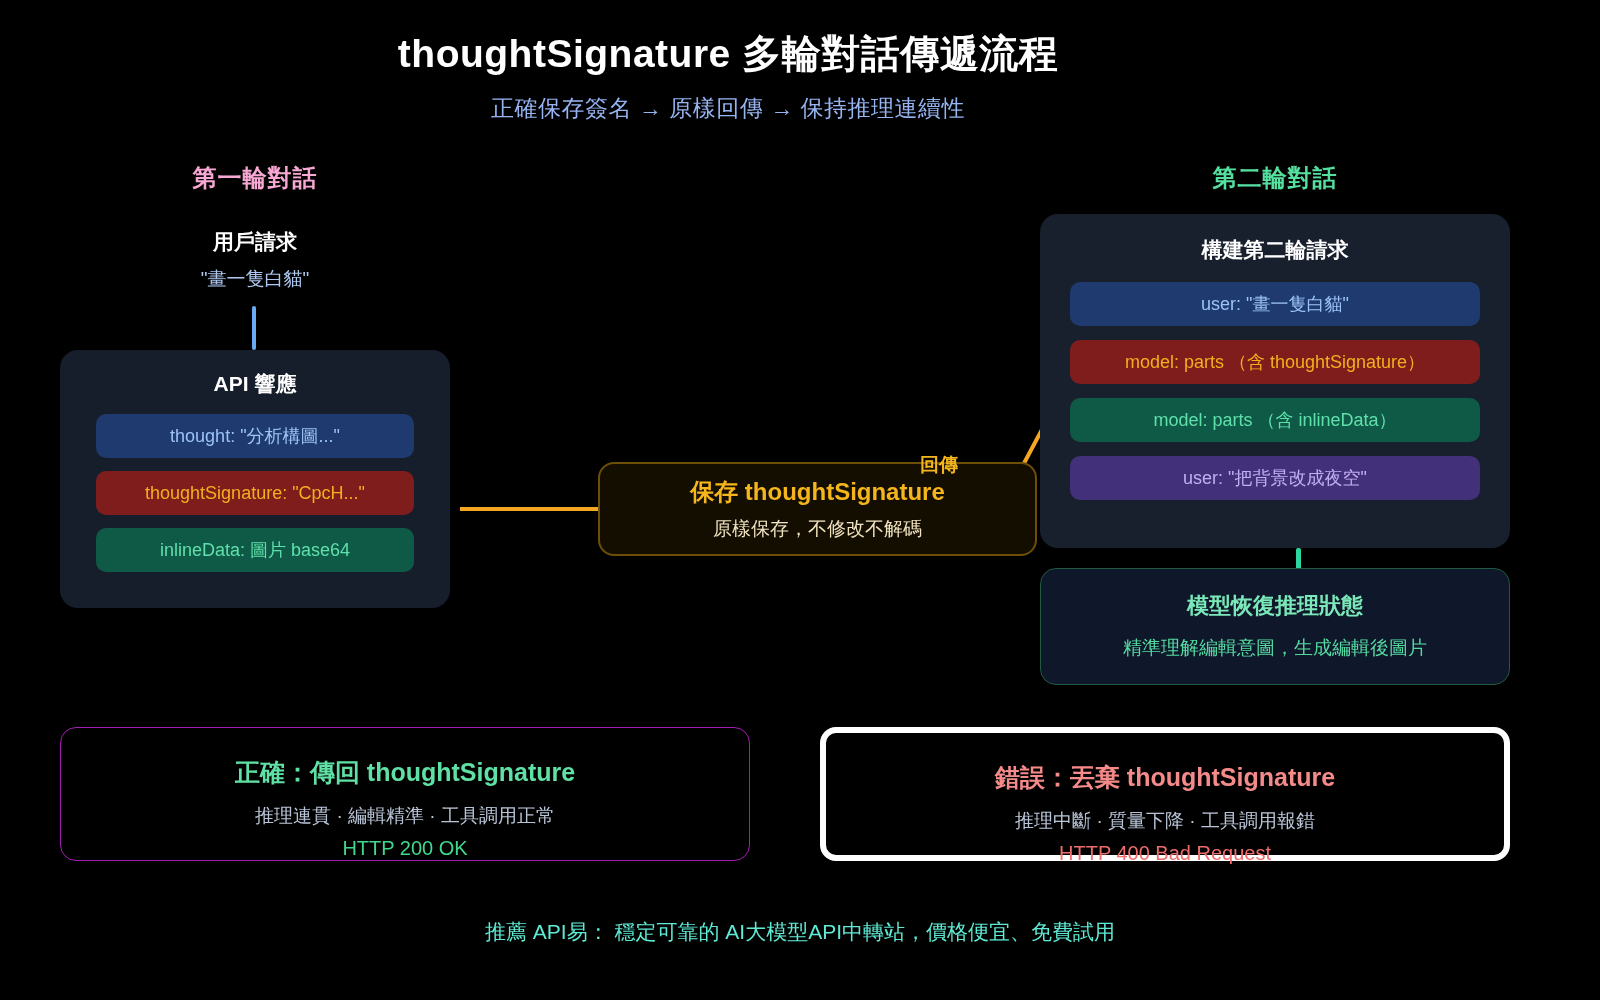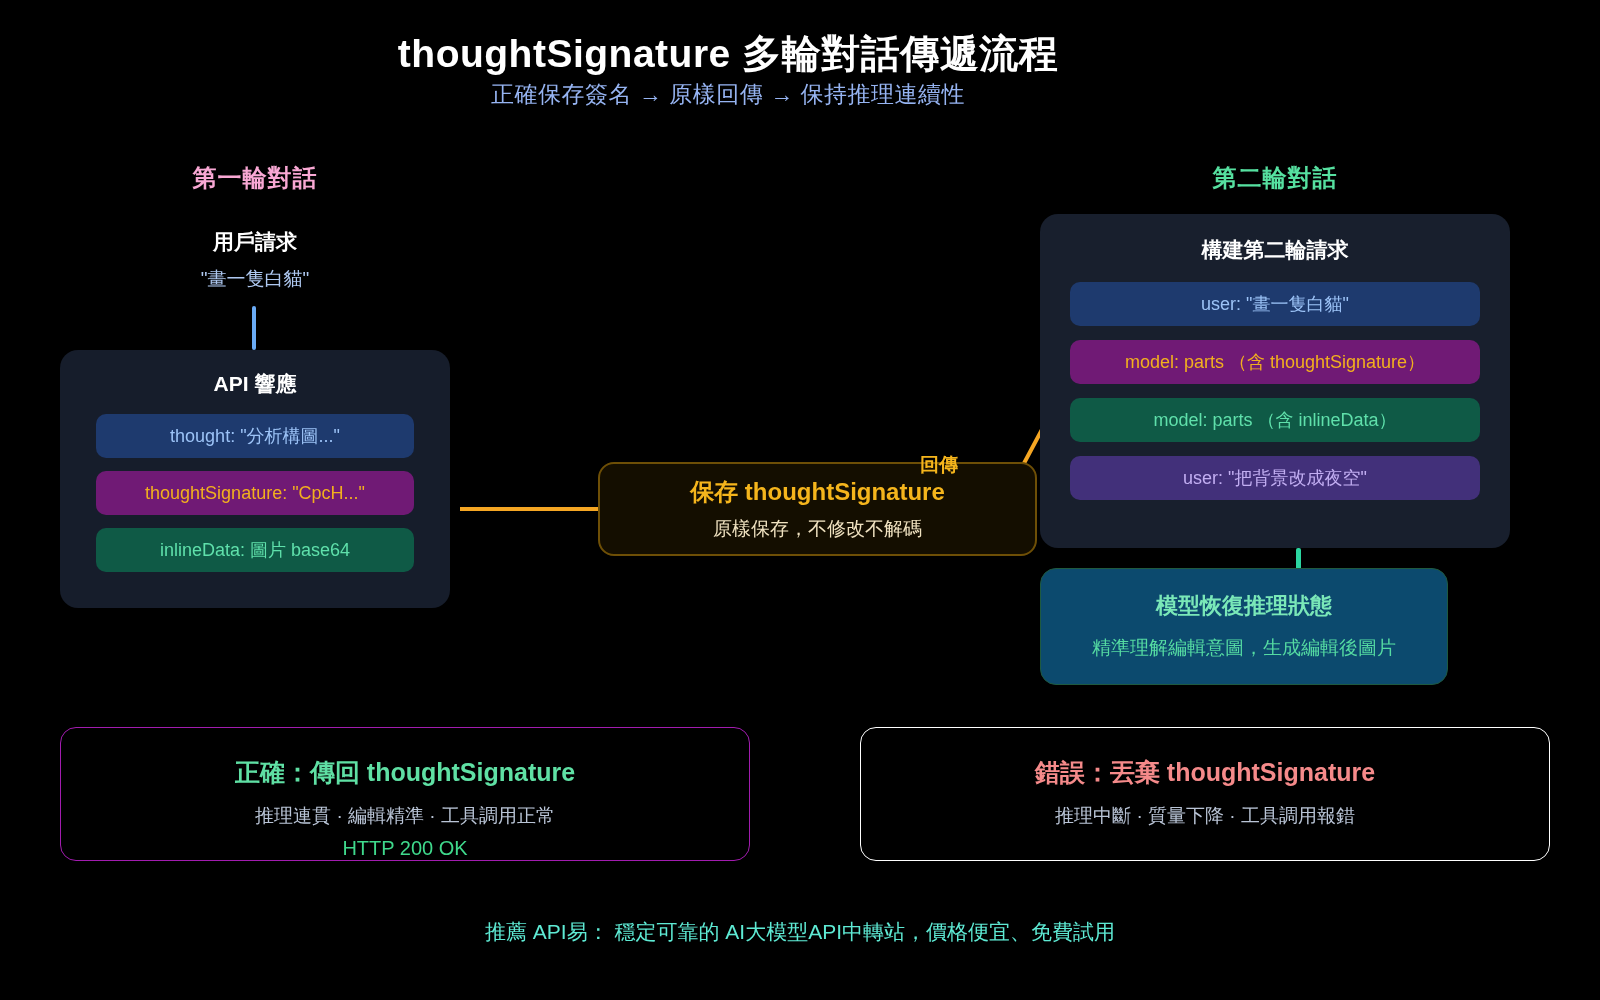--- a/index.html
+++ b/index.html
@@ -25,20 +25,21 @@
     text-align: center;
   }
   #title {
     font-size: 39px;
     font-weight: bold;
     color: #ffffff;
     letter-spacing: 0.5px;
     line-height: 1.25;
   }
   #subtitle {
+    margin-top: 14px;
     font-size: 23px;
     color: #96b4f2;
     letter-spacing: 0.5px;
   }
 
   
   .col-head {
     position: absolute;
     font-size: 24px;
     font-weight: bold;
@@ -92,21 +93,21 @@
     border-radius: 10px;
     text-align: center;
     font-size: 18px;
     line-height: 44px;
     height: 44px;
     box-sizing: border-box;
     overflow: hidden;
     white-space: nowrap;
   }
   .pill-blue   { background: #1e3a6e; color: #9cc3f7; }
-  .pill-amber  { background: #701a75; color: #f2b01e; }
+  .pill-amber  { background: #7f1d1d; color: #f2b01e; }
   .pill-green  { background: #0f5a46; color: #5fe0ab; }
   .pill-purple { background: #42307a; color: #c2aef2; }
 
   
   #card-api {
     left: 60px; top: 350px;
     width: 390px; height: 258px;
     padding: 20px 36px;
   }
   #card-api .card-title { margin-bottom: 16px; }
@@ -174,22 +175,22 @@
     left: 1296px; top: 548px;
     width: 5px; height: 22px;
     background: #2bd6a0;
     border-radius: 2px;
   }
 
   
   #box-restore {
     position: absolute;
     left: 1040px; top: 568px;
-    width: 408px; height: 117px;
-    background: #0c4a6e;
+    width: 470px; height: 117px;
+    background: #0f172a;
     border: 1px solid #1f5a40;
     border-radius: 16px;
     box-sizing: border-box;
     text-align: center;
   }
   #box-restore .rs-title {
     margin-top: 22px;
     font-size: 22px;
     font-weight: bold;
     color: #7ae8b8;
@@ -204,21 +205,21 @@
   .cmp {
     position: absolute;
     top: 727px;
     width: 690px; height: 134px;
     background: #000000;
     border-radius: 16px;
     box-sizing: border-box;
     text-align: center;
   }
   #cmp-correct { left: 60px;  border: 1px solid #a21caf; }
-  #cmp-wrong   { left: 860px; border: 1px solid #ffffff; }
+  #cmp-wrong   { left: 820px; border: 6px solid #ffffff; }
   .cmp-title {
     margin-top: 28px;
     font-size: 25px;
     font-weight: bold;
   }
   #cmp-correct .cmp-title { color: #5fe0a4; }
   #cmp-wrong   .cmp-title { color: #f58a8a; }
   .cmp-sub {
     margin-top: 14px;
     font-size: 19px;
@@ -295,15 +296,16 @@
 
 <div id="cmp-correct" class="cmp">
   <div class="cmp-title">正確：傳回 thoughtSignature</div>
   <div class="cmp-sub">推理連貫 · 編輯精準 · 工具調用正常</div>
   <div class="cmp-status">HTTP 200 OK</div>
 </div>
 
 <div id="cmp-wrong" class="cmp">
   <div class="cmp-title">錯誤：丟棄 thoughtSignature</div>
   <div class="cmp-sub">推理中斷 · 質量下降 · 工具調用報錯</div>
+  <div class="cmp-status">HTTP 400 Bad Request</div>
 </div>
 
 <div id="footer">推薦 API易： 穩定可靠的 AI大模型API中轉站，價格便宜、免費試用</div>
 
 </body></html>

